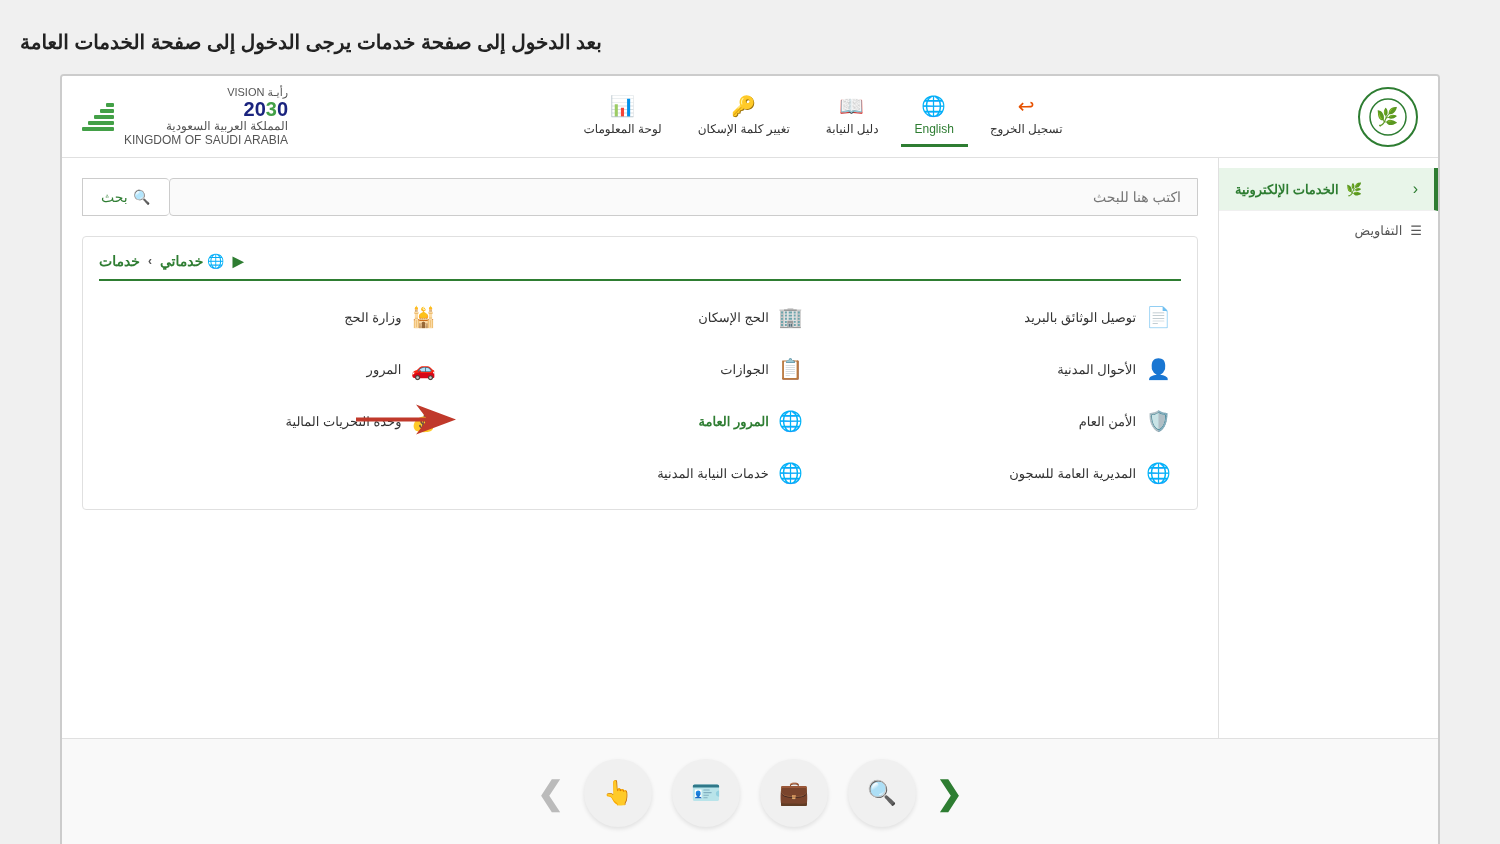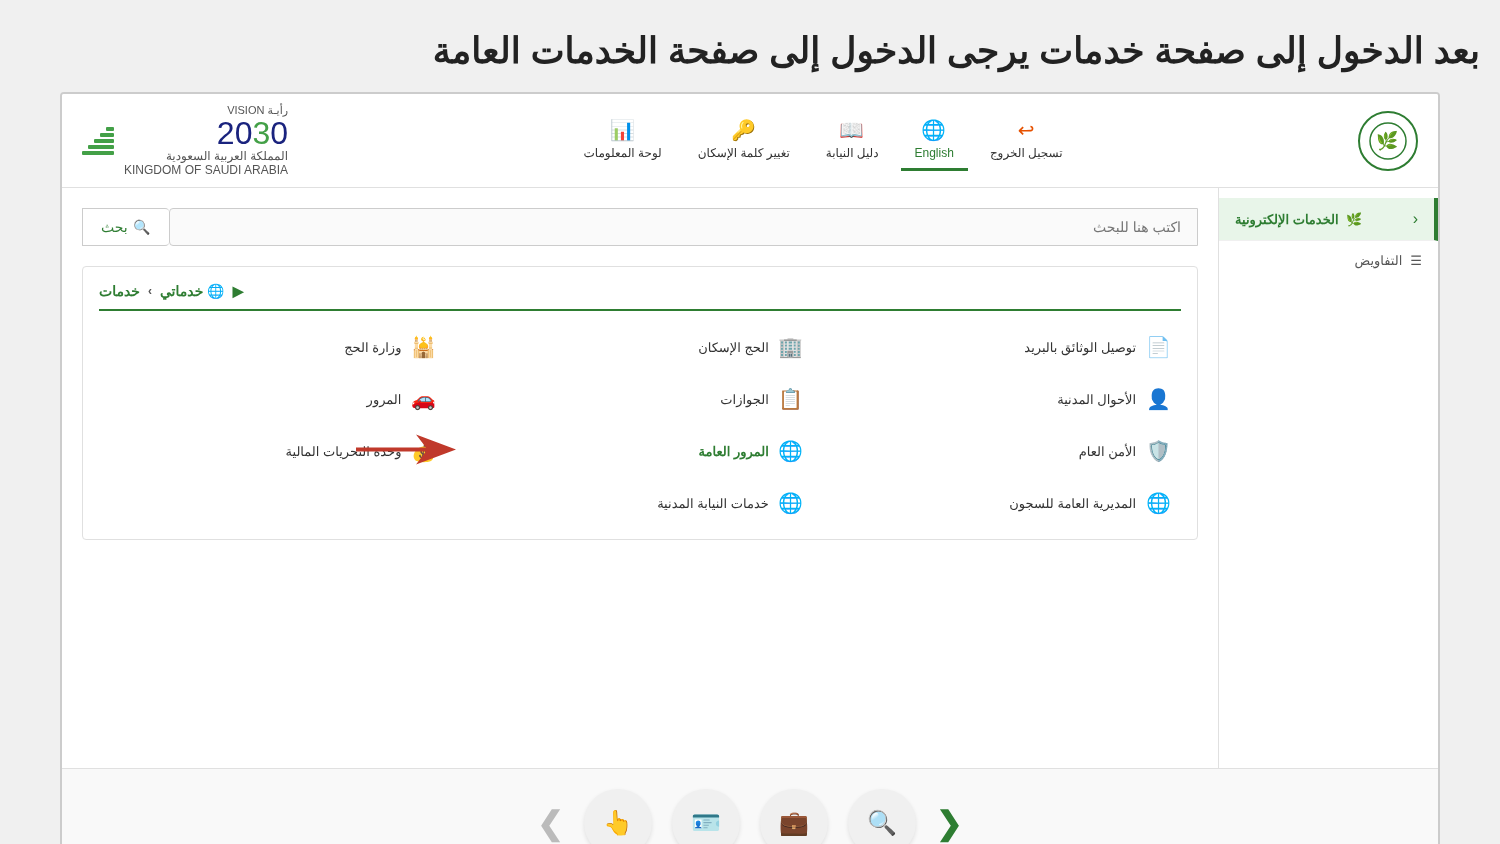--- a/index.html
+++ b/index.html
@@ -5,22 +5,22 @@
     * { box-sizing: border-box; margin: 0; padding: 0; }
     body {
       background: #f0f0f0;
       font-family: 'Segoe UI', Arial, sans-serif;
       direction: rtl;
       min-height: 844px;
       width: 1500px;
     }
 
     .page-title {
-      text-align: right;
-      font-size: 36px;
+      text-align: left;
+      font-size: 20px;
       font-weight: bold;
       padding: 30px 20px 20px;
       color: #222;
       direction: rtl;
     }
 
     .browser-frame {
       border: 2px solid #ccc;
       border-radius: 4px;
       margin: 0 60px;
@@ -99,22 +99,22 @@
       text-align: right;
       direction: ltr;
     }
 
     .vision-text {
       font-size: 11px;
       color: #555;
     }
 
     .vision-2030 {
-      font-size: 32px;
-      font-weight: normal;
+      font-size: 20px;
+      font-weight: bold;
       color: #1a237e;
       line-height: 1;
     }
 
     .vision-2030 span { color: #43a047; }
 
     .vision-sub {
       font-size: 12px;
       color: #555;
     }

